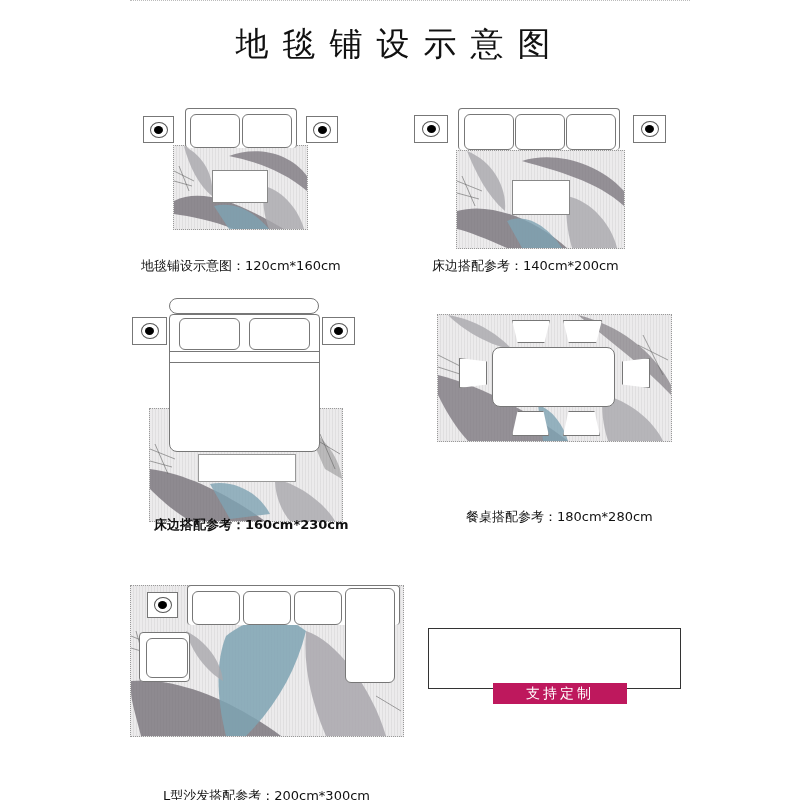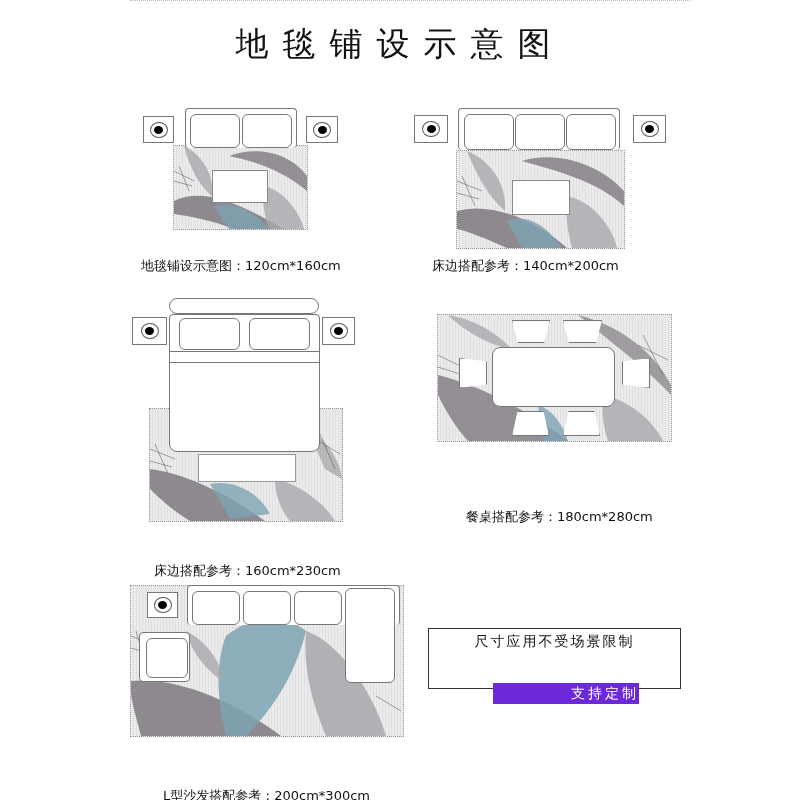--- a/index.html
+++ b/index.html
@@ -13,21 +13,21 @@
   .rug svg{position:absolute;left:0;top:0;width:100%;height:100%;}
   .furn{position:absolute;background:#fff;border:1.3px solid #777;box-sizing:border-box;}
   .r4{border-radius:4px;}
   .r6{border-radius:6px;}
   .nightstand{position:absolute;background:#fff;border:1.3px solid #777;box-sizing:border-box;display:flex;align-items:center;justify-content:center;}
   .lamp{width:18px;height:16px;border:1.3px solid #555;border-radius:50%;display:flex;align-items:center;justify-content:center;box-sizing:border-box;}
   .lamp::after{content:"";width:9px;height:8px;background:#000;border-radius:50%;}
   .caption{position:absolute;font-size:13px;color:#111;white-space:nowrap;}
   .notebox{position:absolute;left:428px;top:628px;width:253px;height:61px;border:1.3px solid #333;box-sizing:border-box;background:#fff;}
   .note-line{position:absolute;left:0;width:100%;text-align:center;font-size:14px;letter-spacing:2px;color:#111;}
-  .custom-btn{position:absolute;left:493px;top:683px;width:146px;height:21px;background:#6d28d9;color:#fff;font-size:14px;letter-spacing:3px;text-align:right;line-height:21px;}
+  .custom-btn{position:absolute;left:493px;top:683px;width:134px;height:21px;background:#be185d;color:#fff;font-size:14px;letter-spacing:3px;text-align:center;line-height:21px;}
   .trap{position:absolute;background:#fff;border:1.2px solid #777;box-sizing:border-box;}
 </style>
 </head>
 <body>
 
 <div class="topline"></div>
 <div class="title">地毯铺设示意图</div>
 
 <div>
   <div class="rug" style="left:173px;top:145px;width:133px;height:83px;">
@@ -93,21 +93,21 @@
     </div>
   <div class="nightstand" style="left:322px;top:317px;width:33px;height:28px;">
       <div class="lamp"></div>
     </div>
   <div class="furn" style="left:169px;top:298px;width:150px;height:16px;border-radius:8px;"></div>
   <div class="furn" style="left:169px;top:314px;width:151px;height:138px;border-radius:4px 4px 8px 8px;"></div>
   <div class="furn r6" style="left:179px;top:318px;width:61px;height:32px;"></div>
   <div class="furn r6" style="left:249px;top:318px;width:61px;height:32px;"></div>
   <div class="furn" style="left:169px;top:351px;width:151px;height:12px;"></div>
   <div class="furn" style="left:198px;top:454px;width:98px;height:28px;border-color:#999;"></div>
-  <div class="caption" style="left:154px;top:562px;">床边搭配参考：160cm*230cm</div>
+  <div class="caption" style="left:154px;top:516px;font-weight:bold;">床边搭配参考：160cm*230cm</div>
 </div>
 
 <div>
   <div class="rug" style="left:437px;top:314px;width:233px;height:126px;">
     <svg viewBox="0 0 233 126" preserveAspectRatio="none">
       <path d="M0,60 C40,70 90,95 130,126 L30,126 C15,110 5,90 0,80Z" fill="#6f6a72" opacity=".7"></path>
       <path d="M100,90 C115,95 125,110 130,126 L105,126Z" fill="#7ea3b3" opacity=".8"></path>
       <path d="M140,0 C180,10 215,35 233,70 L233,80 C205,50 170,25 140,0Z" fill="#6f6a72" opacity=".6"></path>
       <path d="M165,80 C190,85 215,105 225,126 L170,126 C165,110 163,95 165,80Z" fill="#a9a7ad" opacity=".8"></path>
       <path d="M10,0 C40,5 60,20 75,35 C50,30 25,15 10,0Z" fill="#a9a7ad" opacity=".8"></path>
@@ -141,15 +141,14 @@
   <div class="furn r6" style="left:345px;top:588px;width:50px;height:95px;"></div>
   <div class="nightstand" style="left:147px;top:592px;width:31px;height:26px;">
       <div class="lamp"></div>
     </div>
   <div class="furn r4" style="left:139px;top:632px;width:51px;height:50px;"></div>
   <div class="furn r6" style="left:146px;top:638px;width:42px;height:40px;"></div>
   <div class="caption" style="left:163px;top:751px;margin-top:36px;">L型沙发搭配参考：200cm*300cm</div>
 </div>
 
 <div class="notebox">
-  <div class="note-line" style="top:4px;">尺寸应用不受场景限制</div>
 </div>
 <div class="custom-btn">支持定制</div>
 
 </body></html>

